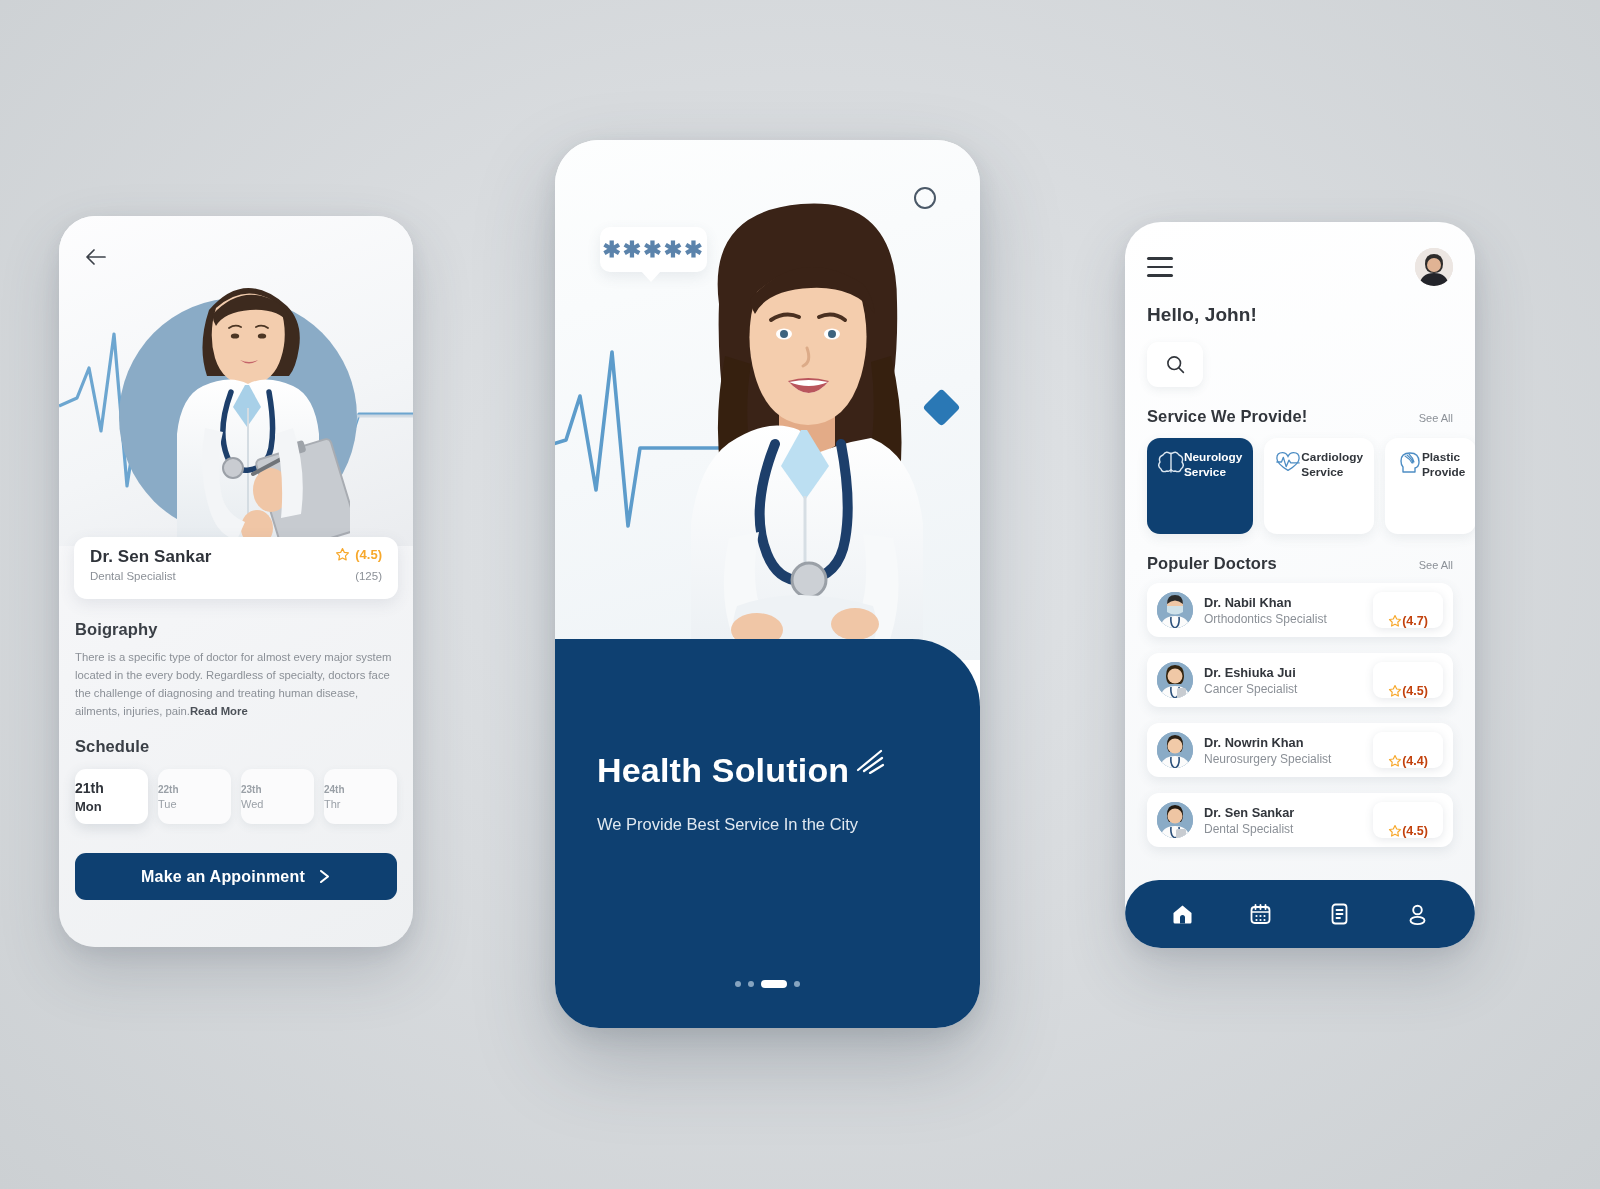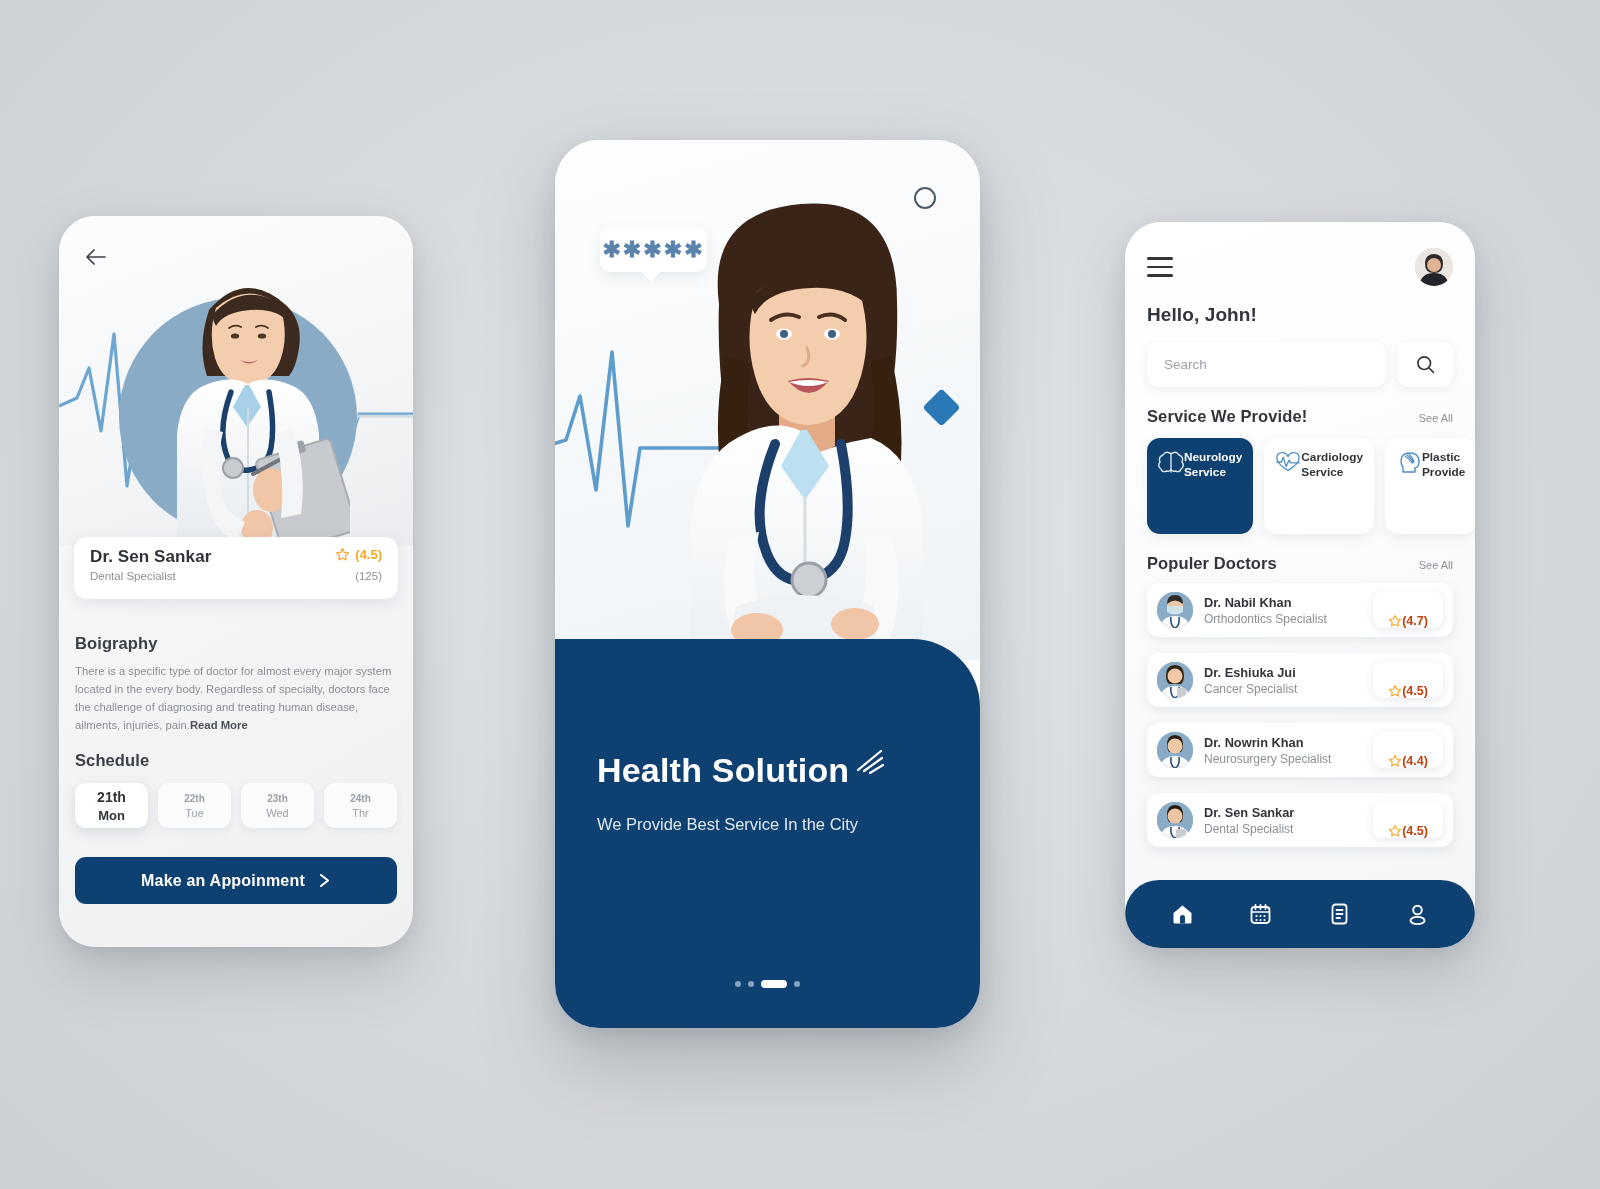--- a/index.html
+++ b/index.html
@@ -66,33 +66,33 @@
     background: #fff; border-radius: 13px;
     box-shadow: 0 5px 16px rgba(70,85,105,.11);
     padding: 10px 16px 0 16px; z-index: 7;
   }
   .p1-card-row { display: flex; justify-content: space-between; align-items: flex-start; }
   .p1-name { font-size: 17px; font-weight: 700; color: #2f333a; letter-spacing: .1px; }
   .p1-spec { font-size: 11.5px; color: #8b9097; margin-top: 3px; }
   .p1-rate { display: flex; align-items: center; gap: 5px; color: #f7a82b; font-size: 13px; font-weight: 600; }
   .p1-count { font-size: 11.5px; color: #8b9097; text-align: right; margin-top: 3px; }
 
-  .p1-body { position: absolute; left: 0; top: 418px; width: 100%; padding: 0 16px; }
+  .p1-body { position: absolute; left: 0; top: 404px; width: 100%; padding: 0 16px; }
   .sec-title { font-size: 16.5px; font-weight: 700; color: #3a3f46; letter-spacing: .1px; }
   .bio-text {
     font-size: 11.3px; line-height: 1.58; color: #8b9097;
     margin-top: 10px;
   }
   .read-more { color: #4c5158; font-weight: 700; }
   .sched-title { margin-top: 17px; }
   .sched-row { display: flex; gap: 10px; margin-top: 13px; }
   .sched-day {
-    flex: 1; height: 45px; border-radius: 11px; background: #fbfbfc;
+    flex: 1; height: 55px; border-radius: 11px; background: #fbfbfc;
     box-shadow: 0 3px 9px rgba(70,85,105,.08);
-    display: flex; flex-direction: column; align-items: center; justify-content: center;
+    display: flex; flex-direction: column; justify-content: center;
     cursor: pointer;
   }
   .sched-day.active { background: #fff; box-shadow: 0 4px 13px rgba(70,85,105,.16); }
   .sd-num { font-size: 10px; color: #9aa0a7; font-weight: 600; }
   .sched-day.active .sd-num { font-size: 14px; color: #2f333a; font-weight: 700; }
   .sd-dow { font-size: 11px; color: #9aa0a7; margin-top: 3px; }
   .sched-day.active .sd-dow { font-size: 13px; color: #2f333a; font-weight: 700; }
 
   .btn-primary {
     margin-top: 29px; height: 47px; border-radius: 11px;
@@ -434,21 +434,20 @@
           <path d="M19 6 q9 0 9 10 q0 9 -9 9 q-9 0 -9 -9 q0 -10 9 -10z" fill="#2e2c2b"></path>
           <circle cx="19" cy="17" r="7" fill="#e0b394"></circle>
           <path d="M4 38 q2 -13 15 -13 q13 0 15 13z" fill="#23242a"></path>
         </svg>
       </div>
     </div>
 
     <div class="p3-hello">Hello, John!</div>
 
     <div class="search-row">
-      <input class="search-input" type="text" placeholder="Search" style="">
       <button class="search-btn">
         <svg width="21" height="21" viewBox="0 0 24 24">
           <circle cx="10.5" cy="10.5" r="7.2" fill="none" stroke="#32363c" stroke-width="1.9"></circle>
           <path d="M16 16 L21 21" stroke="#32363c" stroke-width="1.9" stroke-linecap="round"></path>
         </svg>
       </button>
     </div>
 
     <div class="sec-head">
       <h3>Service We Provide!</h3>

